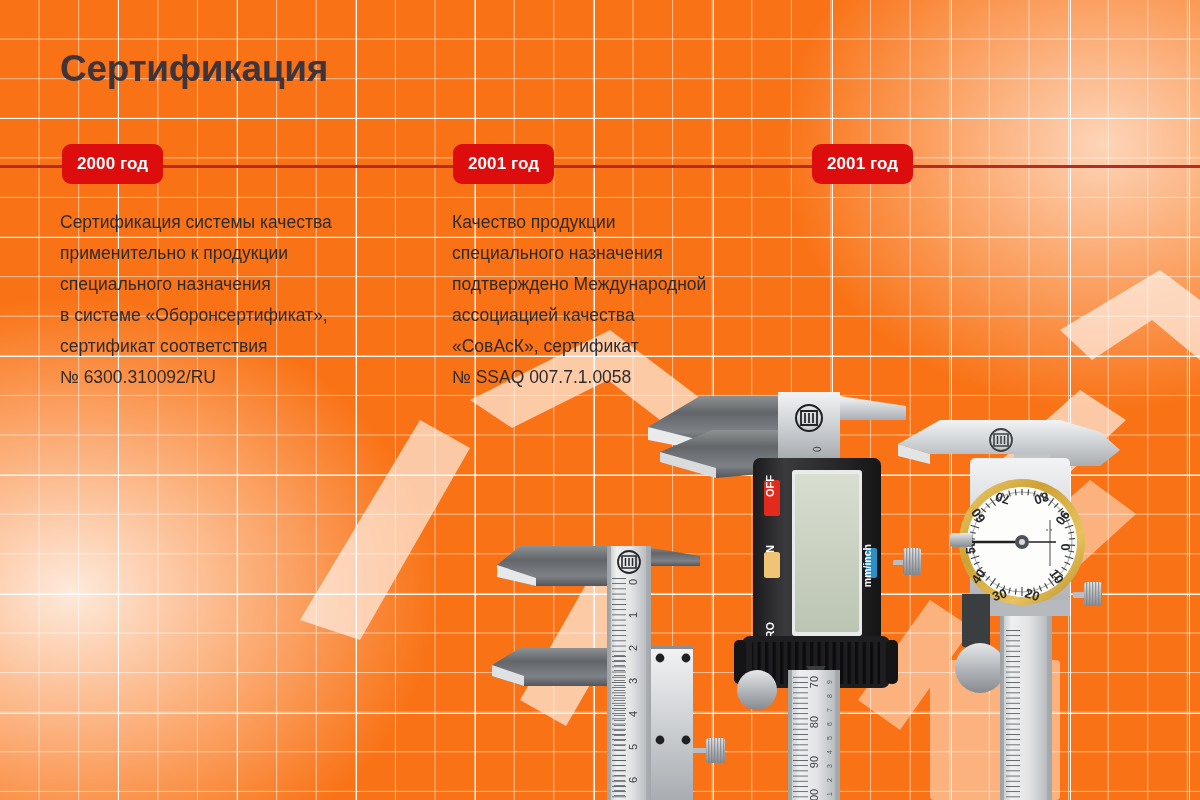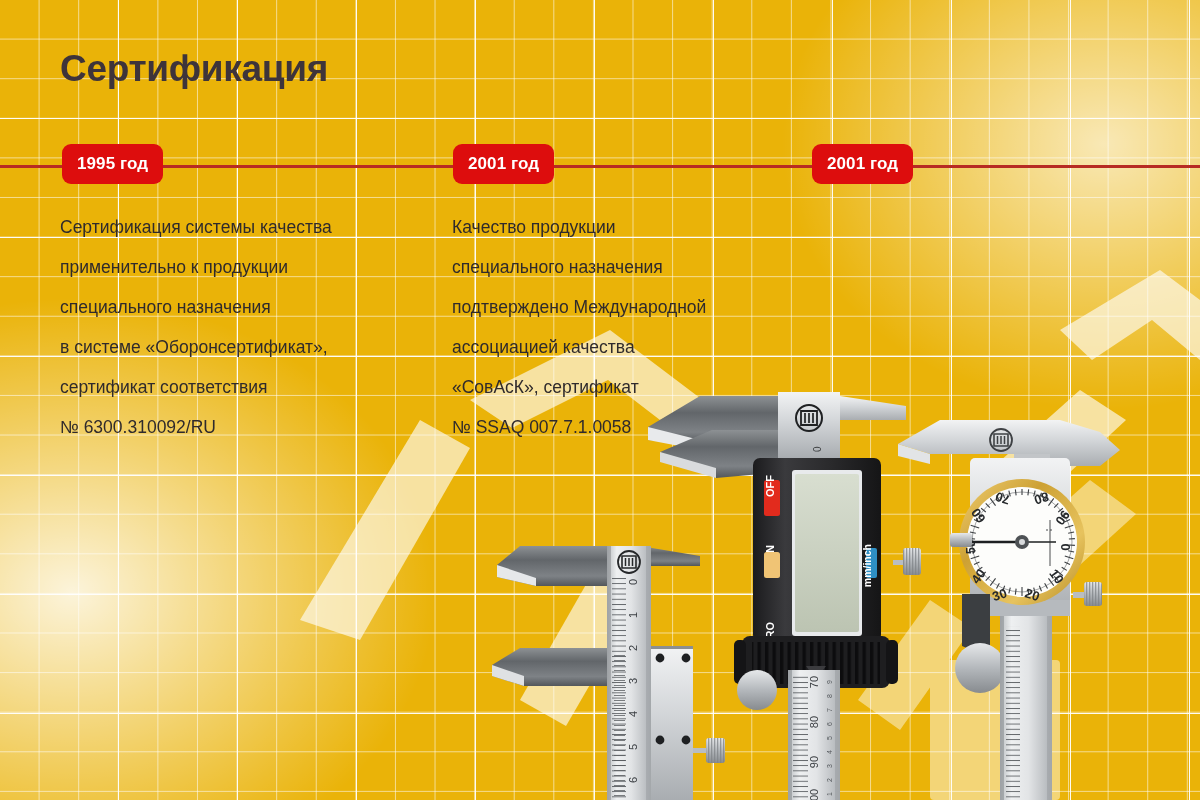--- a/index.html
+++ b/index.html
@@ -10,21 +10,21 @@
     height: 800px;
     overflow: hidden;
     font-family: "Liberation Sans", "DejaVu Sans", sans-serif;
   }
 
   
   .page {
     position: relative;
     width: 1200px;
     height: 800px;
-    background: #eab308;
+    background: #f97316;
     overflow: hidden;
   }
 
   
   .grid-bg {
     position: absolute;
     inset: 0;
     background-image:
       linear-gradient(to right, rgba(255,255,255,0.95) 1.5px, transparent 1.5px),
       linear-gradient(to bottom, rgba(255,255,255,0.95) 1.5px, transparent 1.5px),
@@ -92,21 +92,21 @@
   }
   .year-badge.c1 { left: 62px;  }
   .year-badge.c2 { left: 453px; }
   .year-badge.c3 { left: 812px; }
 
   
   .col-text {
     position: absolute;
     top: 207px;
     font-size: 17.5px;
-    line-height: 40px;
+    line-height: 31px;
     color: #2f2a2c;
     white-space: pre-line;
     z-index: 2;
   }
   .col-text.c1 { left: 60px;  width: 385px; }
   .col-text.c2 { left: 452px; width: 340px; }
   .col-text.c3 { left: 811px; width: 340px; }
 
   
   .photo-stage {
@@ -143,21 +143,21 @@
         <rect x="930" y="660" width="130" height="140" rx="4"></rect>
       </g>
     </svg>
   </div>
 
   <h1 class="page-title">Сертификация</h1>
 
   <div class="timeline-rule"></div>
 
   <div class="badges">
-    <div class="year-badge c1">1995 год</div>
+    <div class="year-badge c1">2000 год</div>
     <div class="year-badge c2">2001 год</div>
     <div class="year-badge c3">2001 год</div>
   </div>
 
   <div class="col-text c1">Сертификация системы качества
 применительно к продукции
 специального назначения
 в системе «Оборонсертификат»,
 сертификат соответствия
 № 6300.310092/RU</div>

